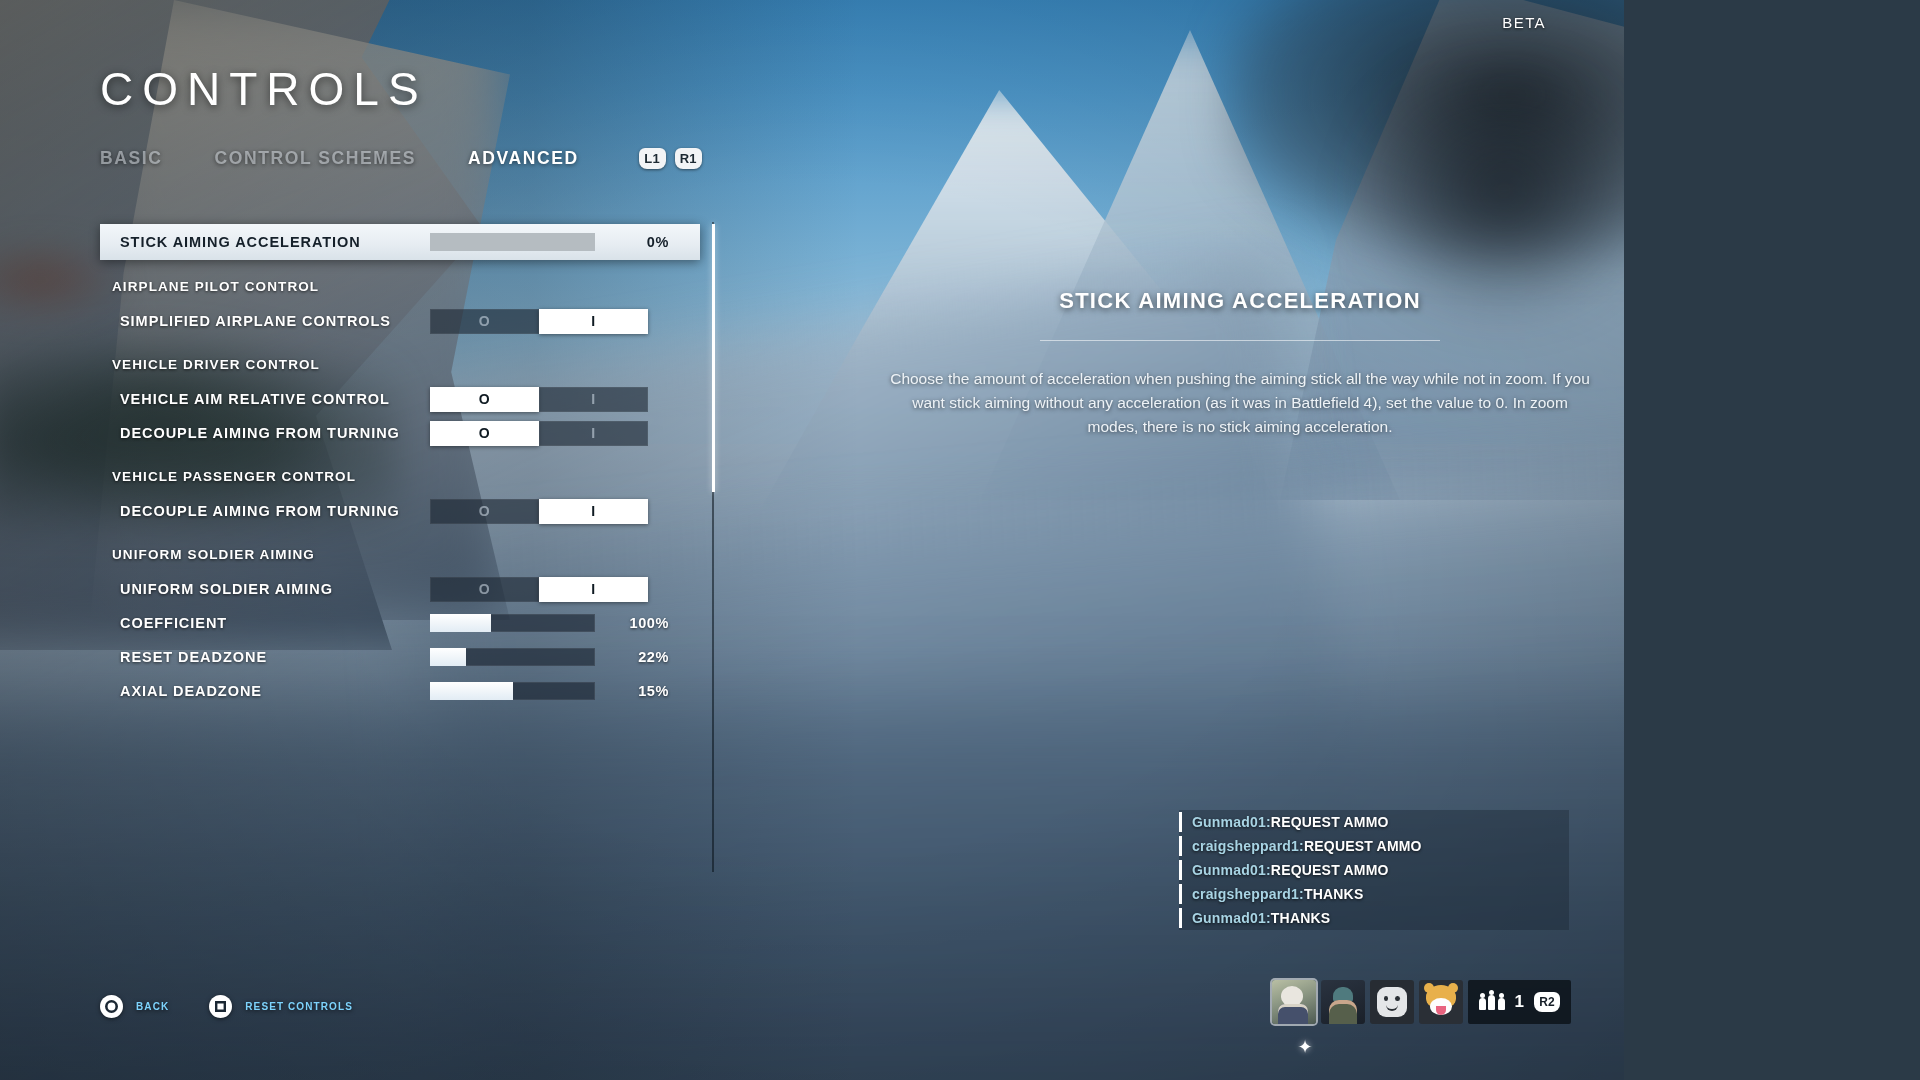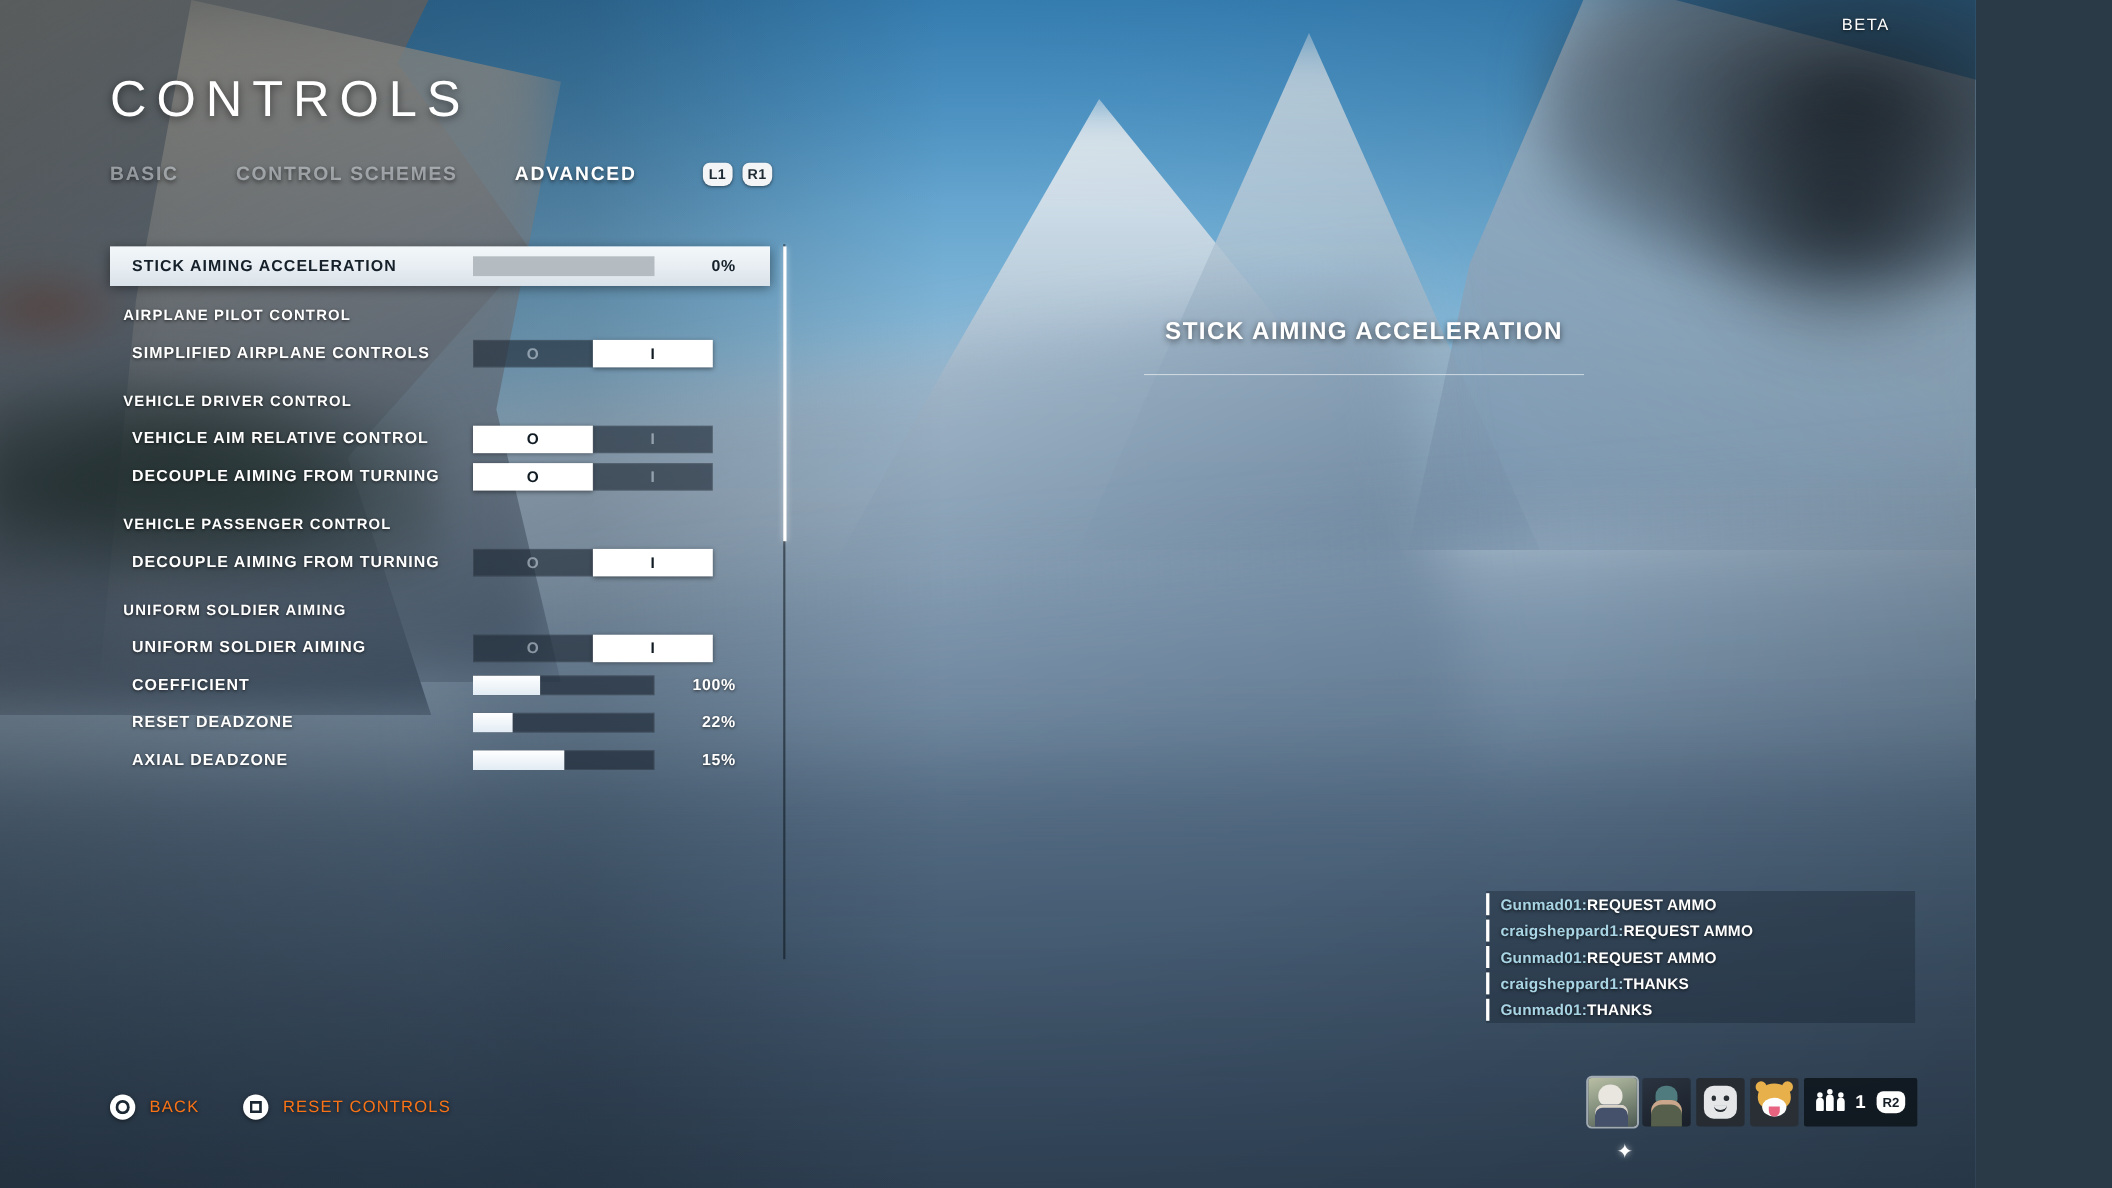--- a/index.html
+++ b/index.html
@@ -1,21 +1,21 @@
 <!DOCTYPE html>
 <html><head>
 <meta charset="utf-8">
 <style>
   * { margin:0; padding:0; box-sizing:border-box; }
   html, body {
     width:1920px; height:1080px; overflow:hidden;
     font-family:"Liberation Sans", sans-serif;
     background:#2b3a47;
   }
-  #root { position:relative; width:1796px; height:1080px; overflow:hidden; }
+  #root { position:relative; width:1624px; height:1080px; overflow:hidden; }
 
   
   .bg { position:absolute; inset:0; overflow:hidden; }
   .bg-layer { position:absolute; inset:-60px; }
 
   .sky {
     position:absolute; left:0; top:0; width:100%; height:58%;
     background:linear-gradient(180deg,#2e7fba 0%, #4d96c8 22%, #77b0d4 45%, #a8c8dc 72%, #c2d4de 100%);
   }
   .snowfield {
@@ -252,21 +252,21 @@
   }
   .glyph .inner-circle {
     width:13px; height:13px; border-radius:50%;
     box-shadow:inset 0 0 0 2.6px #1b2733;
   }
   .glyph .inner-square {
     width:11px; height:11px;
     box-shadow:inset 0 0 0 2.4px #1b2733;
   }
   .btn-hint .txt {
-    font-size:15px; font-weight:400; letter-spacing:1.1px; color:#f97316;
+    font-size:10px; font-weight:700; letter-spacing:1.1px; color:#7dd3fc;
     text-shadow:0 1px 4px rgba(0,0,0,.7);
   }
 
   
   .squad { position:absolute; right:53px; top:980px; display:flex; align-items:center; gap:5px; }
   .av {
     width:44px; height:44px; border-radius:3px; overflow:hidden; position:relative;
     background:#1a222a; cursor:pointer;
   }
   .av.sel { box-shadow:0 0 0 2px rgba(255,255,255,.55); }
@@ -460,20 +460,21 @@
       </div>
     </div>
 
   <div class="divider">
     <div class="thumb"></div>
   </div>
 
   <div class="detail">
     <h2>STICK AIMING ACCELERATION</h2>
     <div class="rule"></div>
+    <p>Choose the amount of acceleration when pushing the aiming stick all the way while not in zoom. If you want stick aiming without any acceleration (as it was in Battlefield 4), set the value to 0. In zoom modes, there is no stick aiming acceleration.</p>
   </div>
 
   <div class="chat" id="chat-log">
       <div class="chat-line">
         <span class="user">Gunmad01:</span>
         <span class="msg">REQUEST AMMO</span>
       </div>
       <div class="chat-line">
         <span class="user">craigsheppard1:</span>
         <span class="msg">REQUEST AMMO</span>

